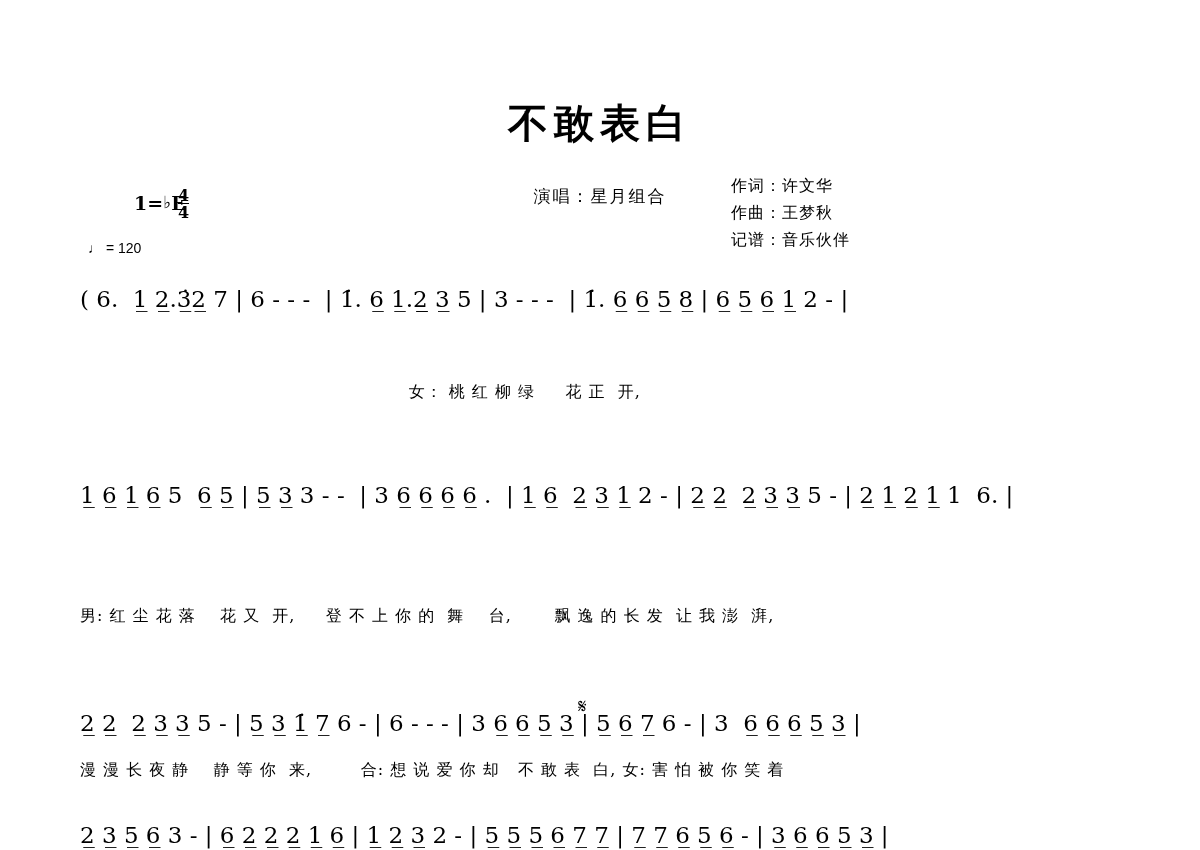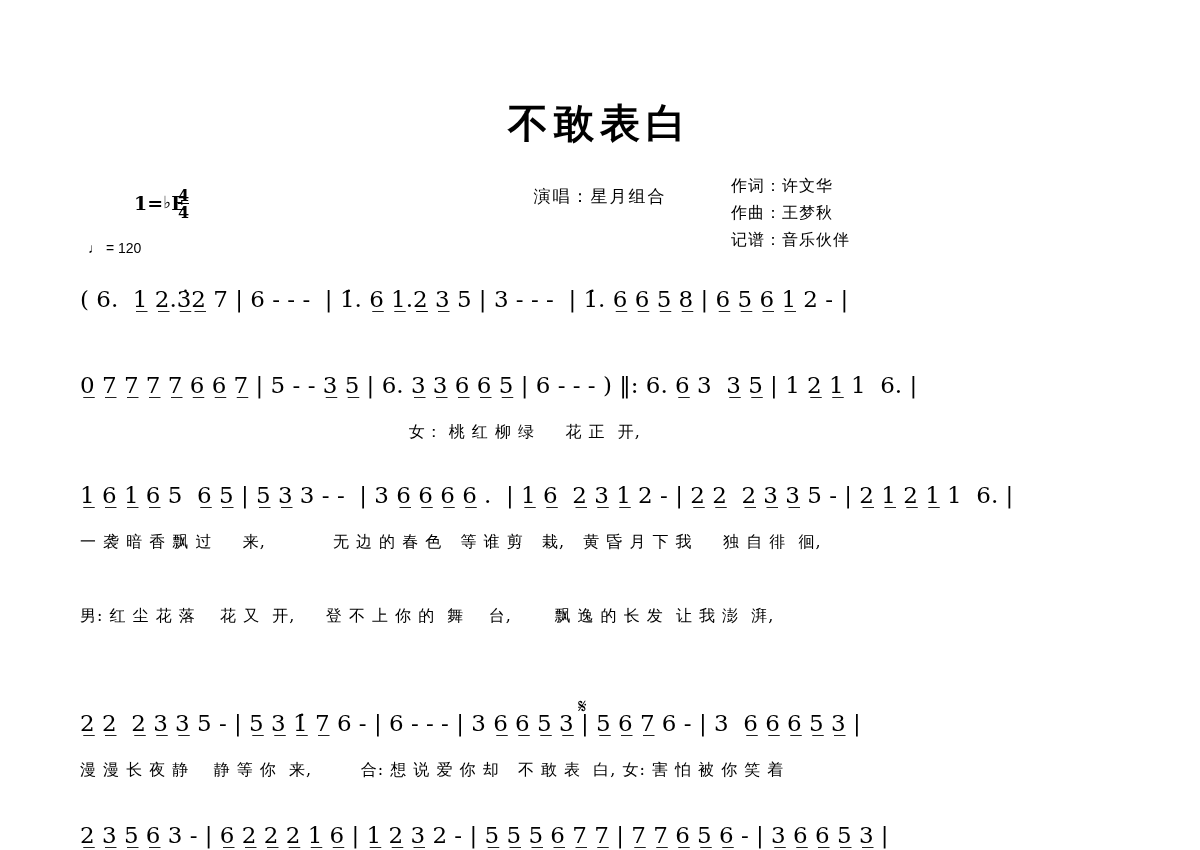--- a/index.html
+++ b/index.html
@@ -141,27 +141,25 @@
   </div>
 
   <div class="tempo">♩ = 120</div>
 
   <div class="system" style="top:282px;">
     <div class="notes">( 6.  1̲ 2̲.3̲̇2̲ 7 | 6 - - -  | 1̇. 6̲ 1̲.2̲̲ 3̲ 5 | 3 - - -  | 1̇. 6̲ 6̲ 5̲ 8̲ | 6̲ 5̲ 6̲ 1̲ 2 - |</div>
     <div class="lyrics"></div>
   </div>
 
   <div class="system" style="top:368px;">
-    <div class="notes">0̲ 7̲ 7̲ 7̲ 7̲ 6̲ 6̲ 7̲ | 5 - - 3̲ 5̲ | 6. 3̲ 3̲ 6̲ 6̲ 5̲ | 6 - - - ) ‖: 6. 6̲ 3  3̲ 5̲ | 1 2̲ 1̲ 1  6. |</div>
     <div class="lyrics">                                                      女： 桃 红 柳 绿     花 正  开,</div>
   </div>
 
   <div class="system" style="top:478px;">
     <div class="notes">1̲ 6̲ 1̲ 6̲ 5  6̲ 5̲ | 5̲ 3̲ 3 - -  | 3 6̲ 6̲ 6̲ 6̲ .  | 1̲ 6̲  2̲ 3̲ 1̲ 2 - | 2̲ 2̲  2̲ 3̲ 3̲ 5 - | 2̲ 1̲ 2̲ 1̲ 1  6. |</div>
-    <div class="lyrics">一 袭 暗 香 飘 过     来,           无 边 的 春 色   等 谁 剪   栽,   黄 昏 月 下 我     独 自 徘  徊,</div>
   </div>
 
   <div class="system" style="top:592px;">
     <div class="lyrics">男: 红 尘 花 落    花 又  开,     登 不 上 你 的  舞    台,       飘 逸 的 长 发  让 我 澎  湃,</div>
   </div>
 
   <div class="system" style="top:706px;">
     <div class="notes">2̲ 2̲  2̲ 3̲ 3̲ 5 - | 5̲ 3̲ 1̲̇ 7̲ 6 - | 6 - - - | 3 6̲ 6̲ 5̲ 3̲ | 5̲ 6̲ 7̲ 6 - | 3  6̲ 6̲ 6̲ 5̲ 3̲ |</div>
     <div class="lyrics">漫 漫 长 夜 静    静 等 你  来,        合: 想 说 爱 你 却   不 敢 表  白, 女: 害 怕 被 你 笑 着</div>
   </div>

